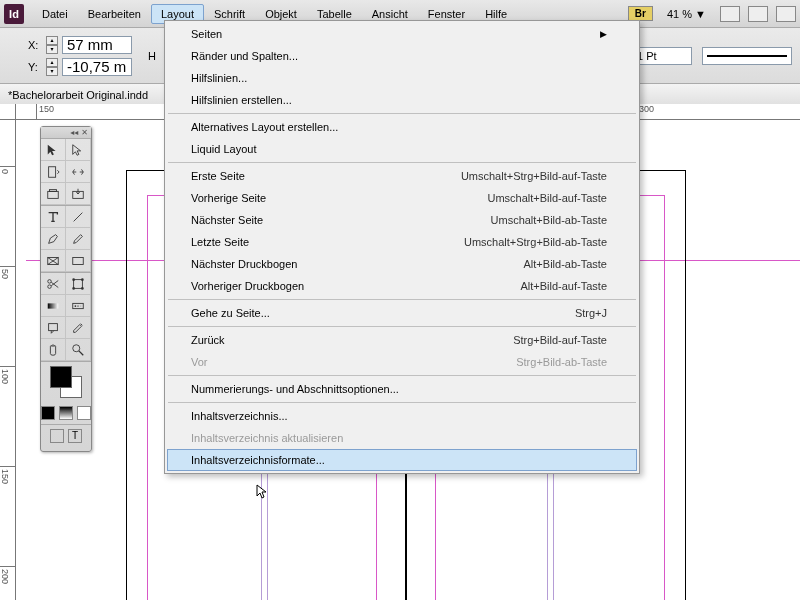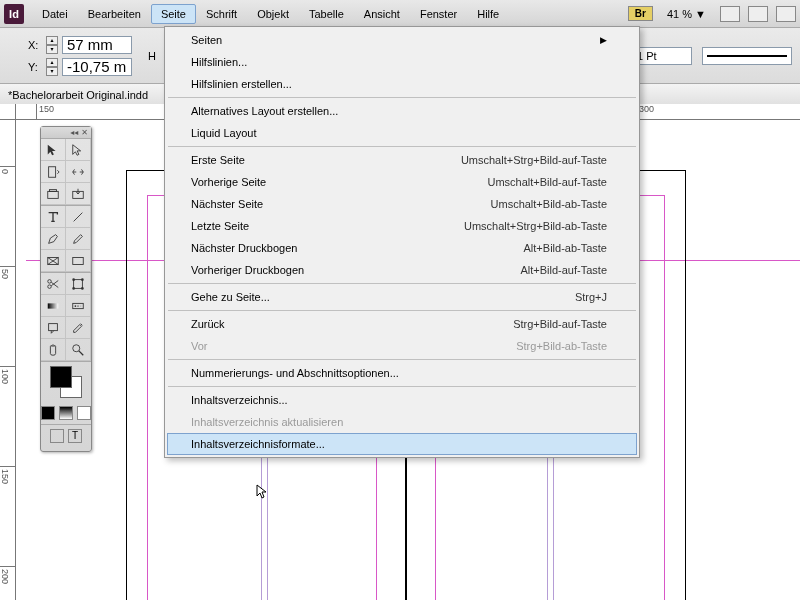--- a/index.html
+++ b/index.html
@@ -54,40 +54,40 @@
 .tool-grid { display: grid; grid-template-columns: 1fr 1fr; }
 .tool { height: 22px; display: flex; align-items: center; justify-content: center; border-right: 1px solid #c4c4c4; border-bottom: 1px solid #c4c4c4; cursor: default; }
 .tool svg { width: 14px; height: 14px; }
 .tool-sep { grid-column: 1 / 3; height: 1px; background: #aaa; }
 .color-ind { width: 32px; height: 32px; margin: 4px auto; position: relative; }
 .color-ind .fg { position: absolute; top: 0; left: 0; width: 22px; height: 22px; background: #000; border: 1px solid #666; }
 .color-ind .bg { position: absolute; bottom: 0; right: 0; width: 22px; height: 22px; background: #fff; border: 1px solid #666; }
 .mode-row { display: flex; justify-content: center; gap: 4px; padding: 4px 0; }
 .mode-row span { width: 14px; height: 14px; border: 1px solid #888; display: inline-block; }
 
-.dropdown { position: absolute; top: 26px; left: 164px; width: 476px; background: #f0f0f0; border: 1px solid #979797; box-shadow: 3px 3px 6px rgba(0,0,0,0.25); padding: 2px; }
+.dropdown { position: absolute; top: 20px; left: 164px; width: 476px; background: #f0f0f0; border: 1px solid #979797; box-shadow: 3px 3px 6px rgba(0,0,0,0.25); padding: 2px; }
 .dd-item { display: flex; align-items: center; height: 22px; padding: 0 30px 0 24px; cursor: default; }
 .dd-item .shortcut { margin-left: auto; color: #333; }
 .dd-item.disabled { color: #9a9a9a; }
 .dd-item.disabled .shortcut { color: #9a9a9a; }
 .dd-item.highlight { background: #cce4f7; border: 1px solid #7da2ce; padding: 0 29px 0 23px; height: 22px; }
 .dd-item .arrow { margin-left: auto; font-size: 9px; }
 .dd-sep { height: 1px; background: #c0c0c0; margin: 2px 1px; }
 
 .cursor { position: absolute; top: 484px; left: 256px; width: 16px; height: 16px; pointer-events: none; z-index: 999; }
 </style>
 </head>
 <body>
 
 <div class="menubar">
   <div class="app-icon">Id</div>
   <div id="menu-items" style="display: flex;">
       <div class="menu-item">Datei</div>
       <div class="menu-item">Bearbeiten</div>
-      <div class="menu-item active">Seite</div>
+      <div class="menu-item active">Layout</div>
       <div class="menu-item">Schrift</div>
       <div class="menu-item">Objekt</div>
       <div class="menu-item">Tabelle</div>
       <div class="menu-item">Ansicht</div>
       <div class="menu-item">Fenster</div>
       <div class="menu-item">Hilfe</div>
     </div>
   <div class="menubar-right">
     <span class="br-btn">Br</span>
     <span class="zoom"><span>41 %</span> ▼</span>
@@ -319,20 +319,23 @@
     <span style="font-size:10px;text-align:center;line-height:12px;">T</span>
   </div>
 </div>
 
 <div class="dropdown" id="dropdown">
     <div class="dd-item">
       <span>Seiten</span>
       <span class="arrow">▶</span>
     </div>
     <div class="dd-item">
+      <span>Ränder und Spalten...</span>
+    </div>
+    <div class="dd-item">
       <span>Hilfslinien...</span>
     </div>
     <div class="dd-item">
       <span>Hilfslinien erstellen...</span>
     </div>
     <div class="dd-sep"></div>
     <div class="dd-item">
       <span>Alternatives Layout erstellen...</span>
     </div>
     <div class="dd-item">

